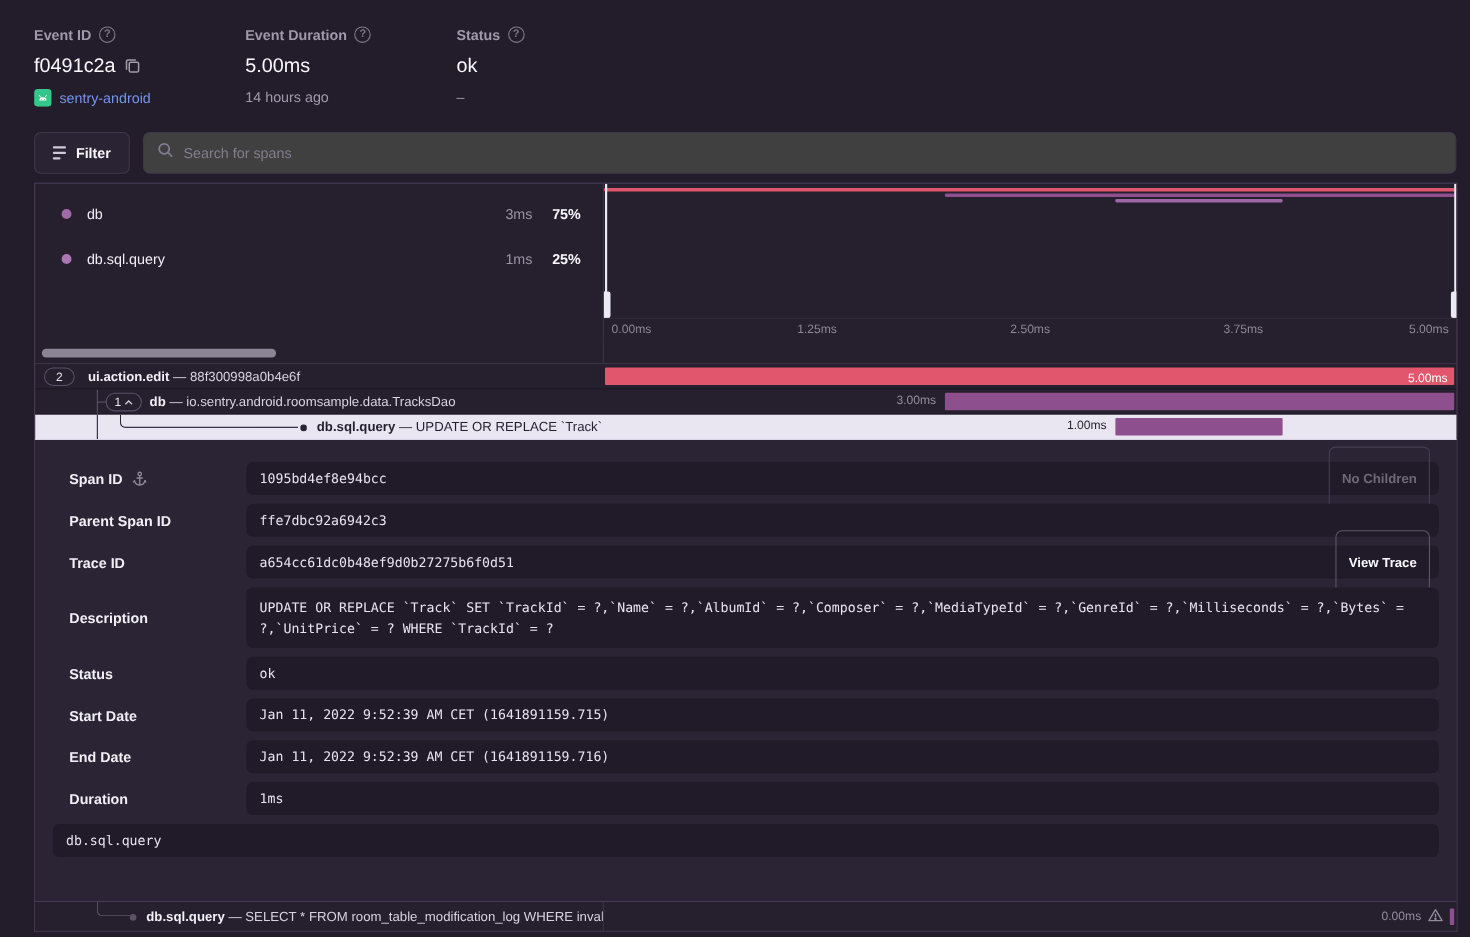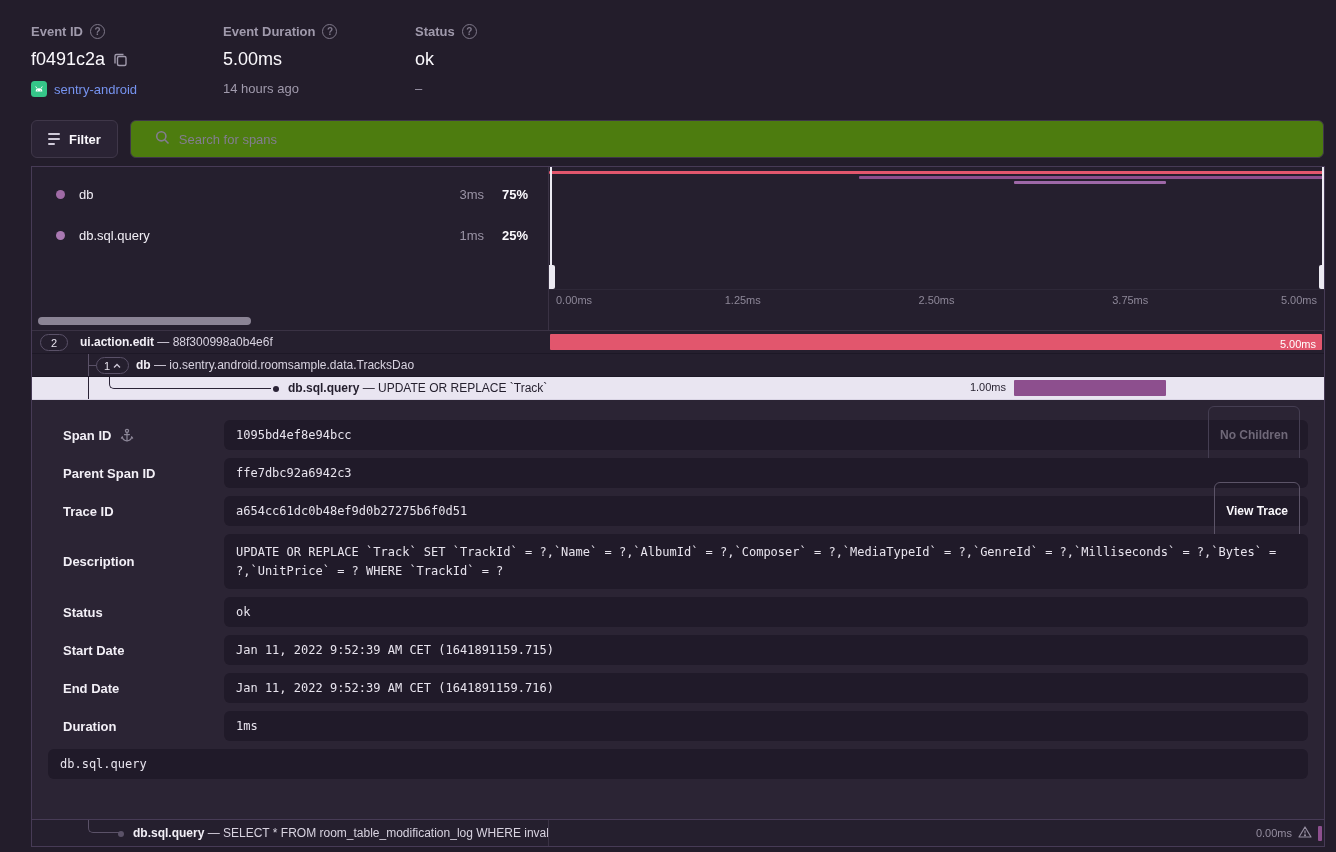--- a/index.html
+++ b/index.html
@@ -21,21 +21,21 @@
   .link { color:#7693ef; text-decoration:none; }
   .copy-icon svg, .anchor-icon svg { display:block; }
   .android-badge { width:16px; height:16px; display:inline-block; }
 
   
   .toolbar { position:absolute; top:120px; left:31px; right:12px; height:38px; display:flex; gap:12px; }
   .filter-btn { height:38px; padding:0 16px; background:#2a2334; border:1px solid #3f3749; border-radius:6px; display:flex; align-items:center; gap:9px; color:#fbf9fd; font-size:13px; font-weight:bold; cursor:pointer; }
   .filter-icon { display:inline-flex; flex-direction:column; gap:3px; }
   .filter-icon i { display:block; height:2px; background:#cfcad8; border-radius:1px; }
   .filter-icon i:nth-child(1){width:12px;} .filter-icon i:nth-child(2){width:12px;} .filter-icon i:nth-child(3){width:7px;}
-  .search-box { flex:1; height:38px; background:#4d7c0f; border:1px solid #3f3749; border-radius:6px; display:flex; align-items:center; padding:0 24px; gap:9px; }
+  .search-box { flex:1; height:38px; background:#404040; border:1px solid #3f3749; border-radius:6px; display:flex; align-items:center; padding:0 12px; gap:9px; }
   .search-box input { flex:1; background:transparent; border:none; outline:none; color:#e7e3ee; font-size:13px; font-family:"Liberation Sans",sans-serif; }
   .search-box input::placeholder { color:#837d90; }
 
   
   .spans-panel { position:absolute; left:31px; top:166px; width:1294px; border:1px solid #473b56; background:#251f2e; }
   .split { display:flex; }
   .split .lcol { width:517px; position:relative; }
   .split .rcol { flex:1; position:relative; }
 
   
@@ -265,20 +265,24 @@
       <span class="pill" style="position:absolute;left:64px;top:3px;">
         <span>1</span>
         <svg width="8" height="6" viewBox="0 0 8 6" fill="none" stroke="#cfc9d8" stroke-width="1.3">
             <polyline points="1,4.5 4,1.5 7,4.5"></polyline>
           </svg>
       </span>
       <span style="margin-left:104px;" class="op-name">db</span>
         <span class="sep"> — </span>
         <span class="op-desc">io.sentry.android.roomsample.data.TracksDao</span>
     </div>
+    <div class="rcol">
+      <span class="bar-label-out" style="right:calc(60% + 8px);">3.00ms</span>
+      <div class="bar purple" style="left:40%;right:2px;"></div>
+    </div>
   </div>
 
   <div class="split tree-row selected">
     <div class="lcol">
       <div class="tl v" style="left:56px;top:0;height:23px;"></div>
       <div class="elbow" style="left:77px;top:0;width:162px;height:12px;"></div>
       <div class="tdot" style="left:241px;top:9px;"></div>
       <span style="margin-left:256px;" class="op-name">db.sql.query</span>
         <span class="sep"> — </span>
         <span class="op-desc">UPDATE OR REPLACE `Track` SET `TrackId` = ?,`Name` = ?,`Al</span>

